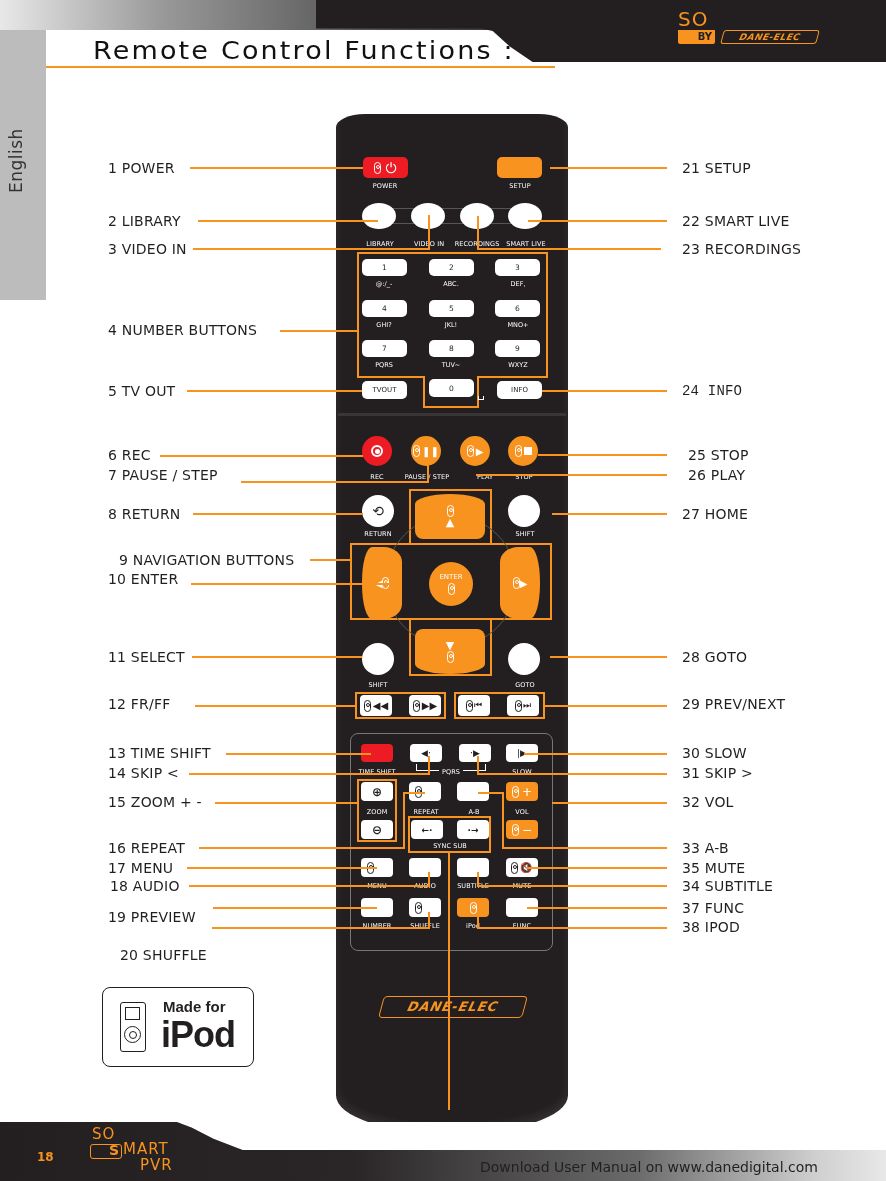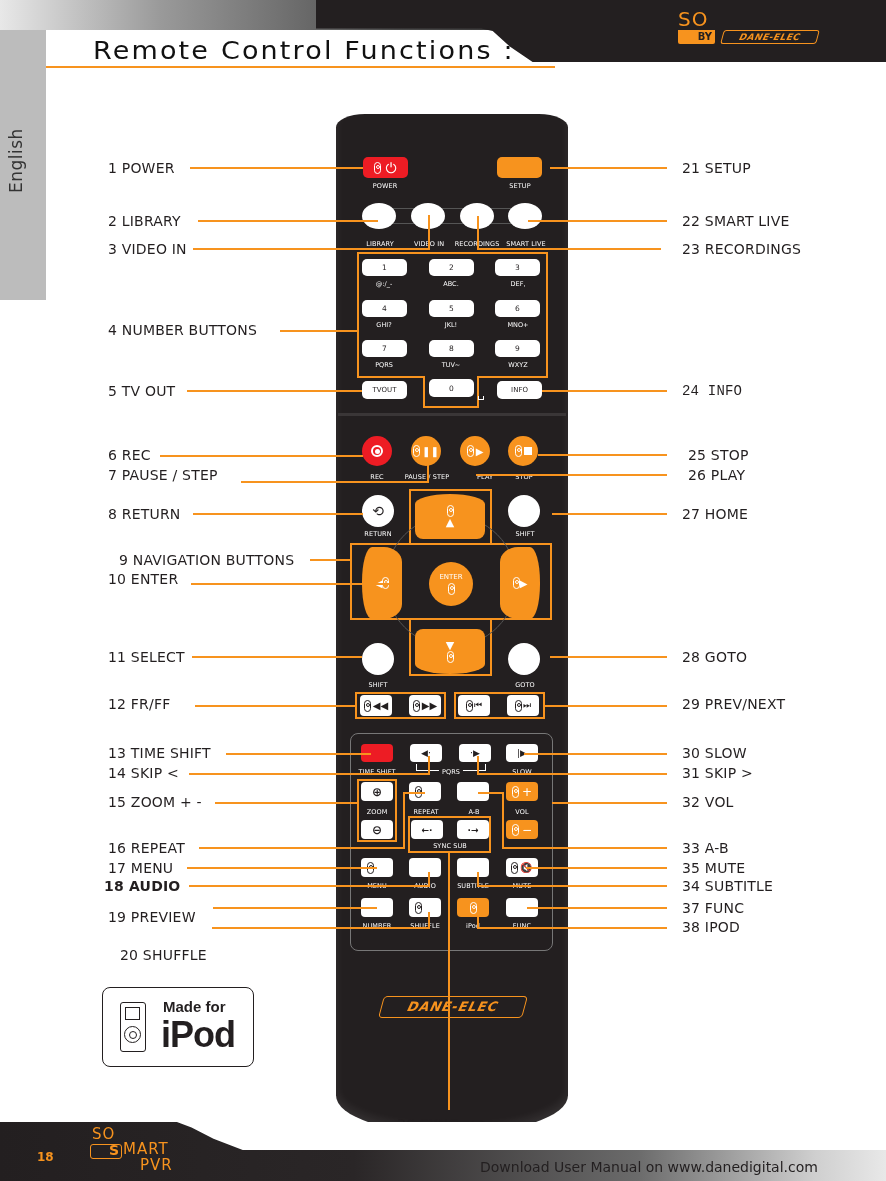--- a/index.html
+++ b/index.html
@@ -390,21 +390,21 @@
 <div class="lbl" style="left:108px;top:506px;">8 RETURN</div>
 <div class="lbl" style="left:119px;top:552px;">9 NAVIGATION BUTTONS</div>
 <div class="lbl" style="left:108px;top:571px;">10 ENTER</div>
 <div class="lbl" style="left:108px;top:649px;">11 SELECT</div>
 <div class="lbl" style="left:108px;top:696px;">12 FR/FF</div>
 <div class="lbl" style="left:108px;top:745px;">13 TIME SHIFT</div>
 <div class="lbl" style="left:108px;top:765px;">14 SKIP &lt;</div>
 <div class="lbl" style="left:108px;top:794px;">15 ZOOM + -</div>
 <div class="lbl" style="left:108px;top:840px;">16 REPEAT</div>
 <div class="lbl" style="left:108px;top:860px;">17 MENU</div>
-<div class="lbl" style="left:104px;top:878px;font-weight:bold;">18 AUDIO</div>
+<div class="lbl" style="left:110px;top:878px;">18 AUDIO</div>
 <div class="lbl" style="left:108px;top:909px;">19 PREVIEW</div>
 <div class="lbl" style="left:120px;top:919px;margin-top:28px;">20 SHUFFLE</div>
 
 <div class="lbl" style="left:682px;top:160px;">21 SETUP</div>
 <div class="lbl" style="left:682px;top:213px;">22 SMART LIVE</div>
 <div class="lbl" style="left:682px;top:241px;">23 RECORDINGS</div>
 <div class="lbl" style="left:682px;top:383px;font-family:Liberation Mono, monospace;">24 INFO</div>
 <div class="lbl" style="left:688px;top:447px;">25 STOP</div>
 <div class="lbl" style="left:688px;top:467px;">26 PLAY</div>
 <div class="lbl" style="left:682px;top:506px;">27 HOME</div>

